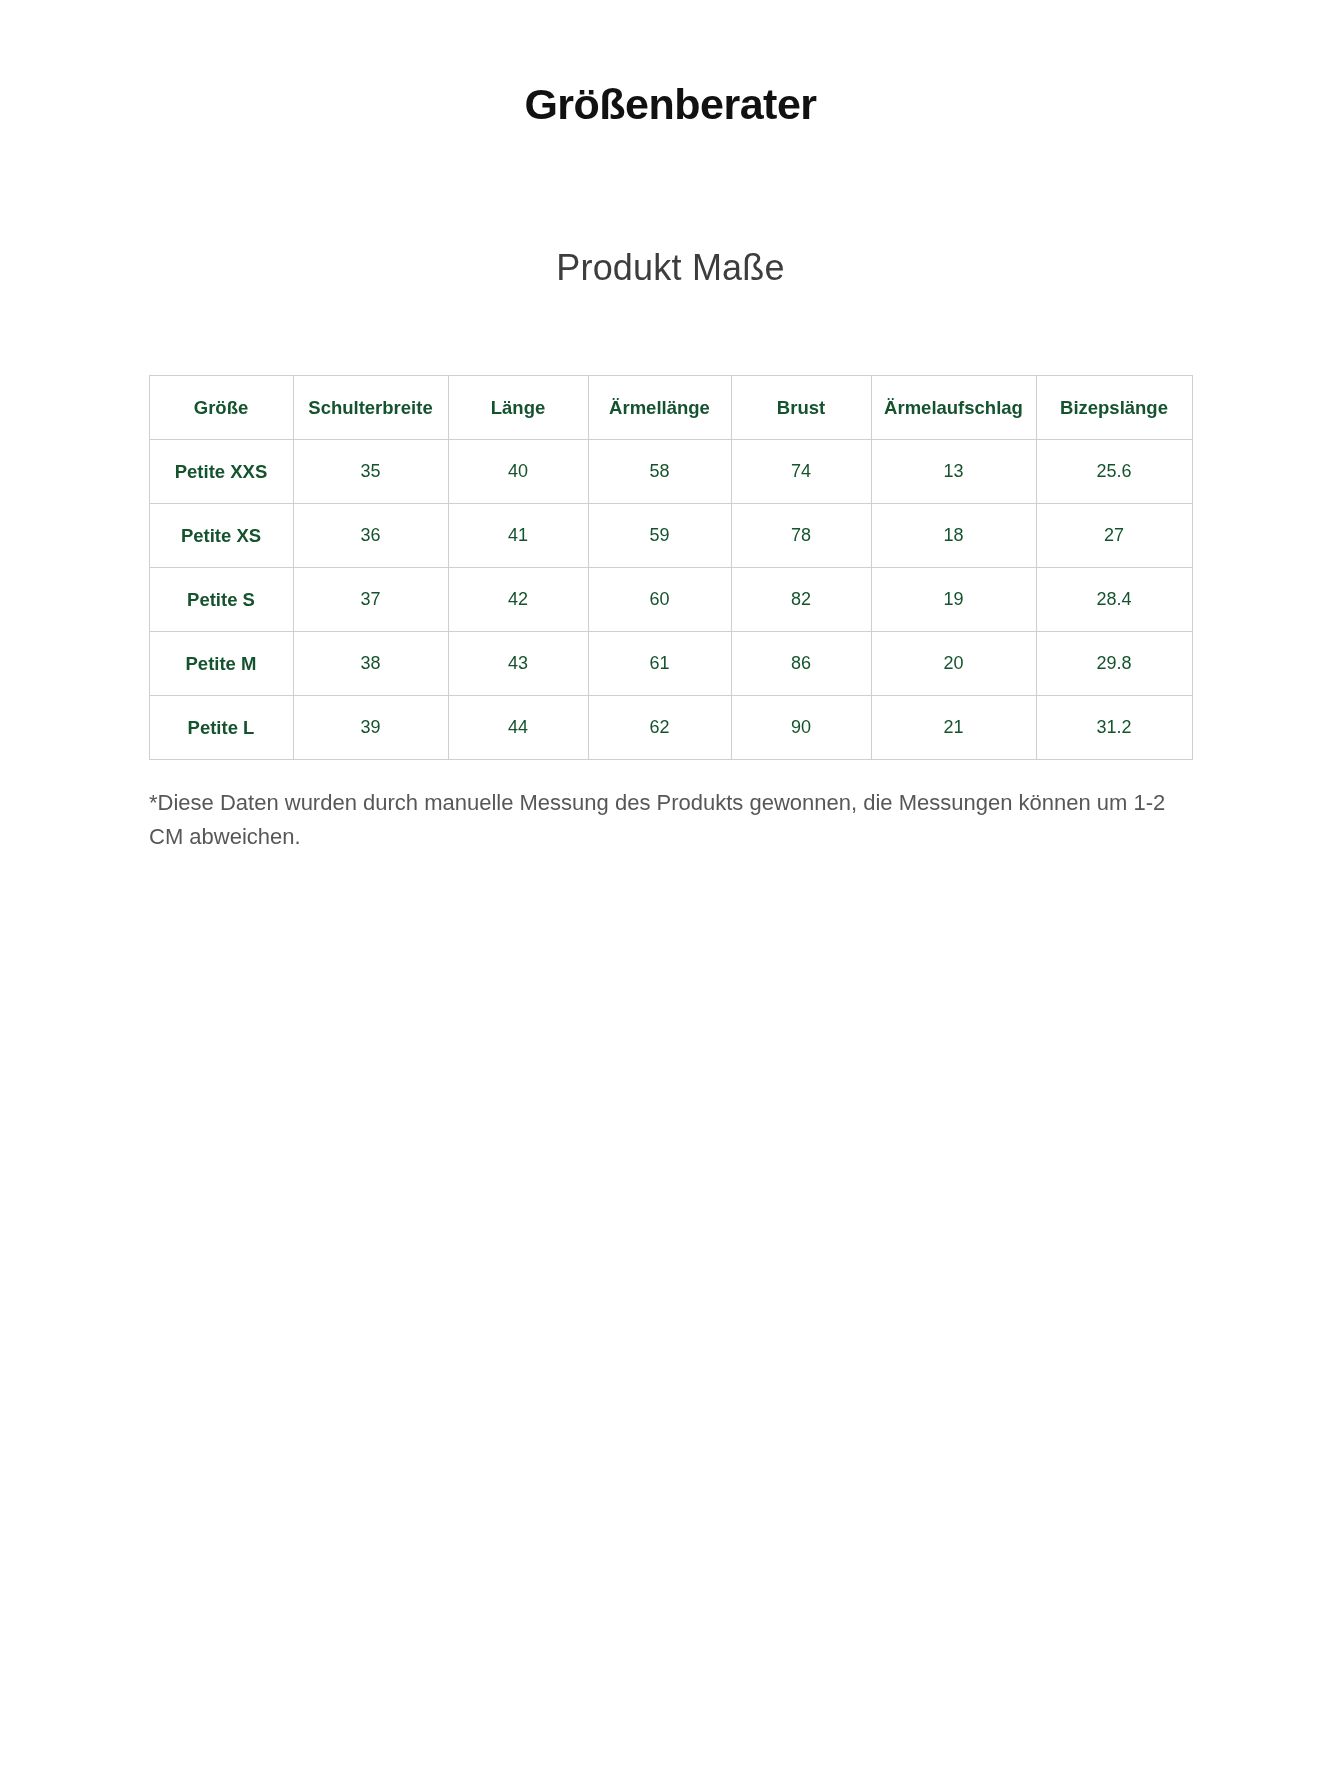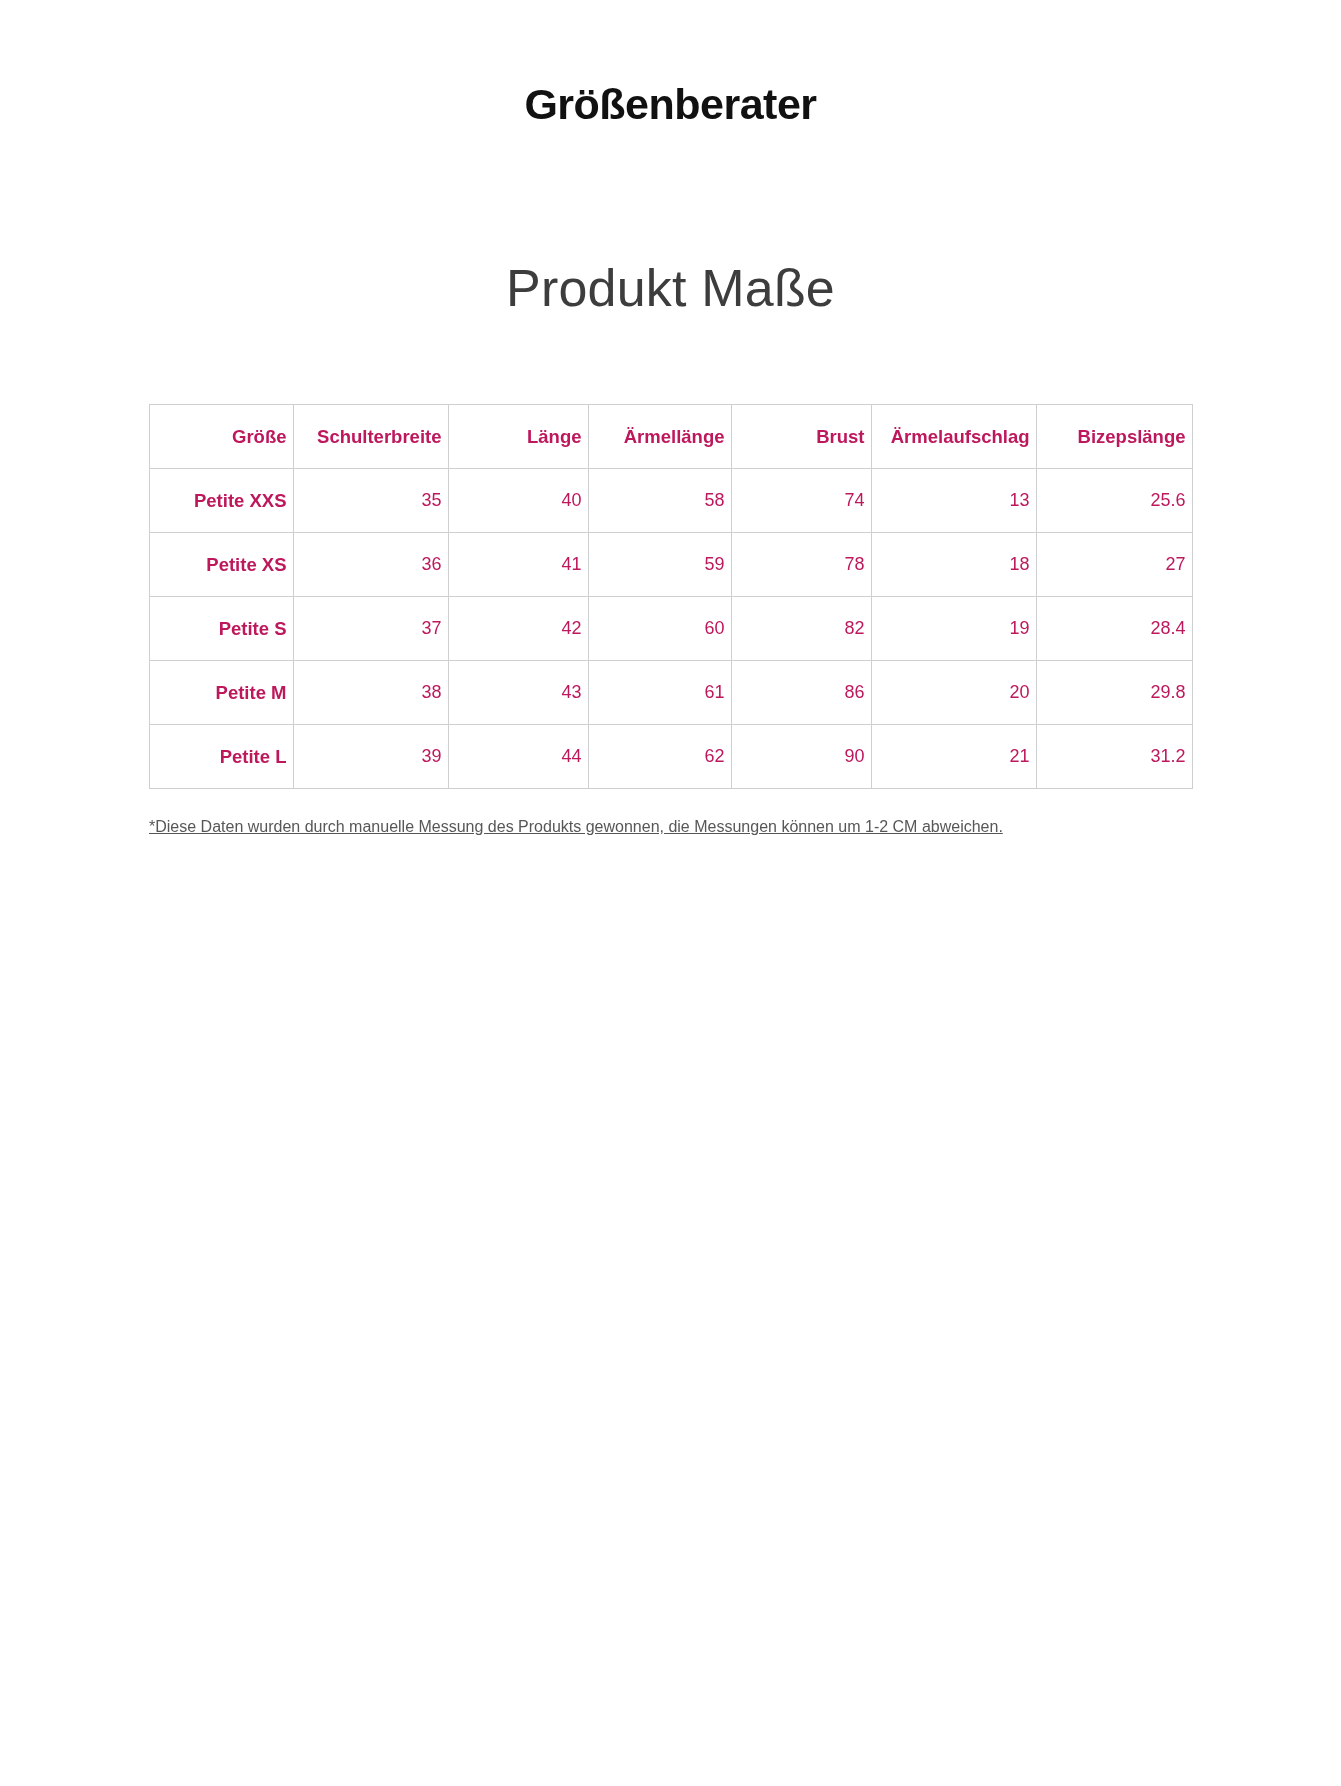--- a/index.html
+++ b/index.html
@@ -25,44 +25,44 @@
     text-align: center;
     font-size: 43px;
     font-weight: bold;
     letter-spacing: -0.5px;
     margin: 0;
     padding-top: 72px;
     color: #111111;
   }
   .section-title {
     text-align: center;
-    font-size: 52px;
+    font-size: 36px;
     font-weight: normal;
-    margin: 11px;
+    margin: 0;
     padding-top: 118px;
     color: #3d3d3d;
     letter-spacing: 0.2px;
   }
   .table-wrap {
     margin-top: 86px;
   }
   table.size-table {
     border-collapse: collapse;
     width: 1043px;
     margin: 0 auto;
     table-layout: fixed;
   }
   table.size-table th,
   table.size-table td {
     border: 1px solid #cfcfcf;
-    text-align: right;
+    text-align: center;
     vertical-align: middle;
     height: 64px;
     font-size: 18px;
-    color: #be185d;
+    color: #14532d;
     padding: 4px 6px;
     box-sizing: border-box;
   }
   table.size-table thead th {
     font-weight: bold;
     font-size: 18.5px;
   }
   table.size-table tbody td.rowhead {
     font-weight: bold;
     font-size: 18.5px;
@@ -75,24 +75,23 @@
   col.c1 { width: 155px; }
   col.c2 { width: 140px; }
   col.c3 { width: 143px; }
   col.c4 { width: 140px; }
   col.c5 { width: 165px; }
   col.c6 { width: 156px; }
 
   .note {
     width: 1043px;
     margin: 26px auto 0 auto;
-    font-size: 16px;
+    font-size: 22px;
     line-height: 1.55;
     color: #575757;
-    text-decoration: underline;
   }
 </style>
 </head>
 <body>
 
 <div class="page">
 
   <h1 class="main-title">Größenberater</h1>
 
   <h2 class="section-title">Produkt Maße</h2>

